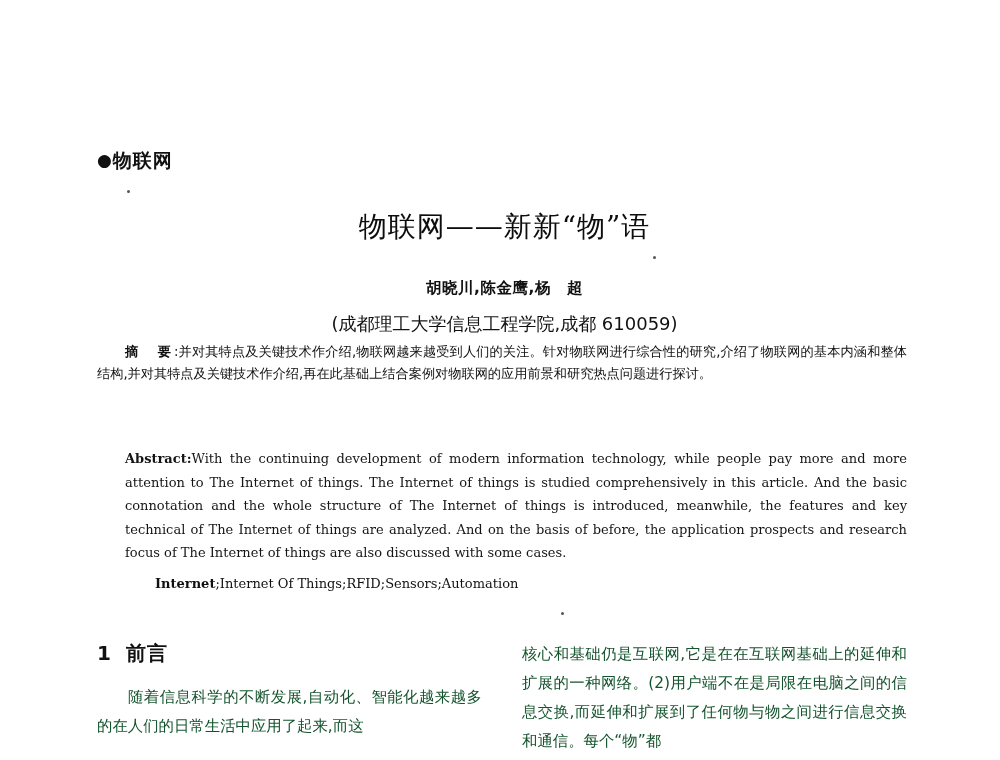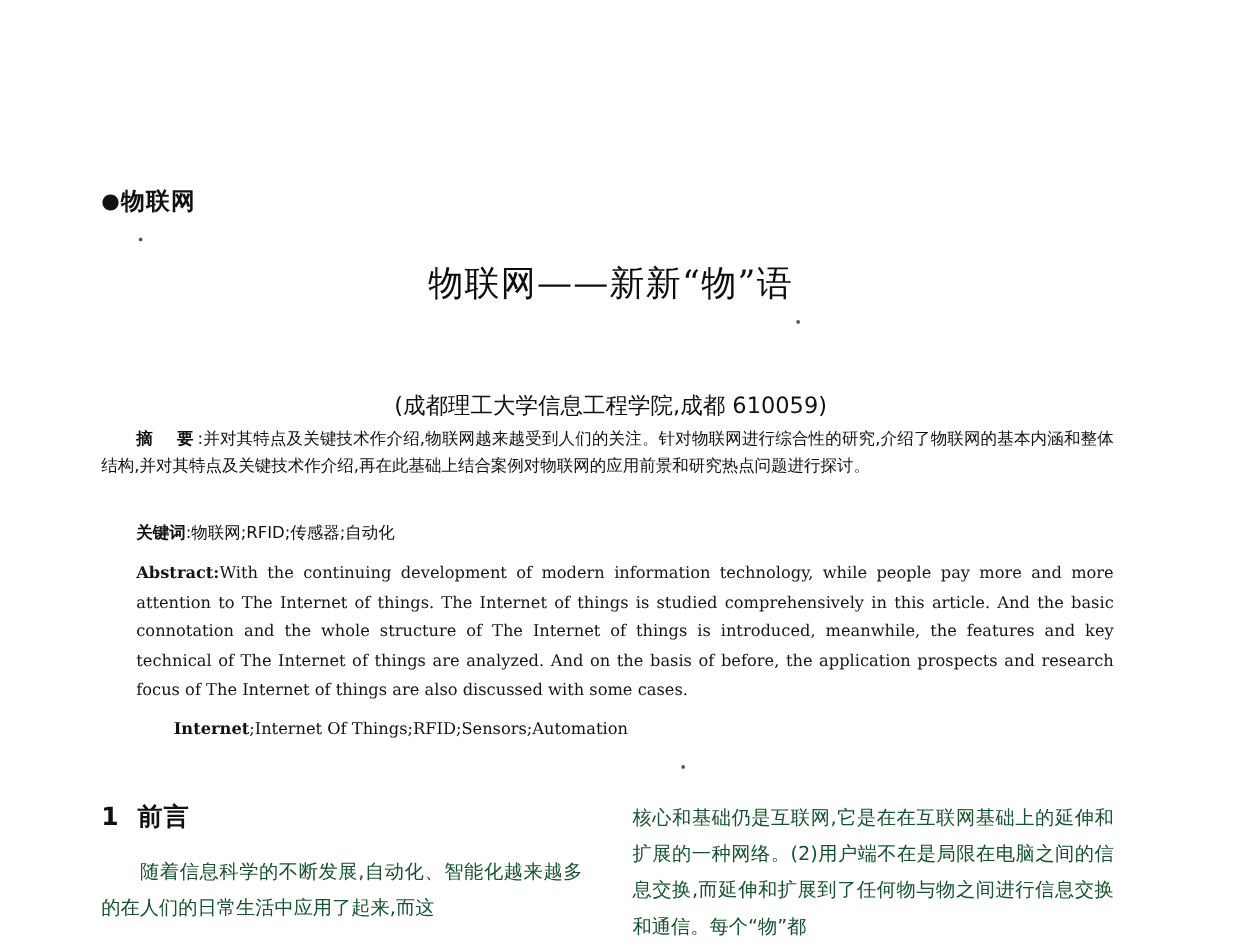--- a/index.html
+++ b/index.html
@@ -15,21 +15,21 @@
     color: #111111;
   }
   .page {
     position: relative;
     width: 1000px;
     height: 760px;
     background: #ffffff;
   }
   .content {
     position: absolute;
-    left: 81px;
+    left: 97px;
     top: 0;
     width: 815px;
     height: 660px;
     text-decoration: underline;
   }
 
   
   .section-tag {
     position: absolute;
     left: 0px;
@@ -175,30 +175,28 @@
 
 <div class="page">
   <div class="content">
 
     <div class="section-tag">
       <span class="bullet">●</span><span>物联网</span>
     </div>
 
     <div class="doc-title">物联网——新新“物”语</div>
 
+    <div class="authors">胡晓川,陈金鹰,杨　超</div>
 
     <div class="affiliation">(成都理工大学信息工程学院,成都 610059)</div>
 
     <div class="abstract-cn">
       <span class="lbl">摘　要</span><span>:并对其特点及关键技术作介绍,物联网越来越受到人们的关注。针对物联网进行综合性的研究,介绍了物联网的基本内涵和整体结构,并对其特点及关键技术作介绍,再在此基础上结合案例对物联网的应用前景和研究热点问题进行探讨。</span>
     </div>
 
-    <div class="keywords-cn">
-      <span class="lbl">关键词</span><span>:物联网;RFID;传感器;自动化</span>
-    </div>
 
     <div class="abstract-en">
       <span class="lbl">Abstract:</span><span>With the continuing development of modern information technology, while people pay more and more attention to The Internet of things. The Internet of things is studied comprehensively in this article. And the basic connotation and the whole structure of The Internet of things is introduced, meanwhile, the features and key technical of The Internet of things are analyzed. And on the basis of before, the application prospects and research focus of The Internet of things are also discussed with some cases.</span>
     </div>
 
     <div class="keywords-en">
       <span class="lbl">Internet</span><span>;Internet Of Things;RFID;Sensors;Automation</span>
     </div>
 
     <div class="col col-left">

